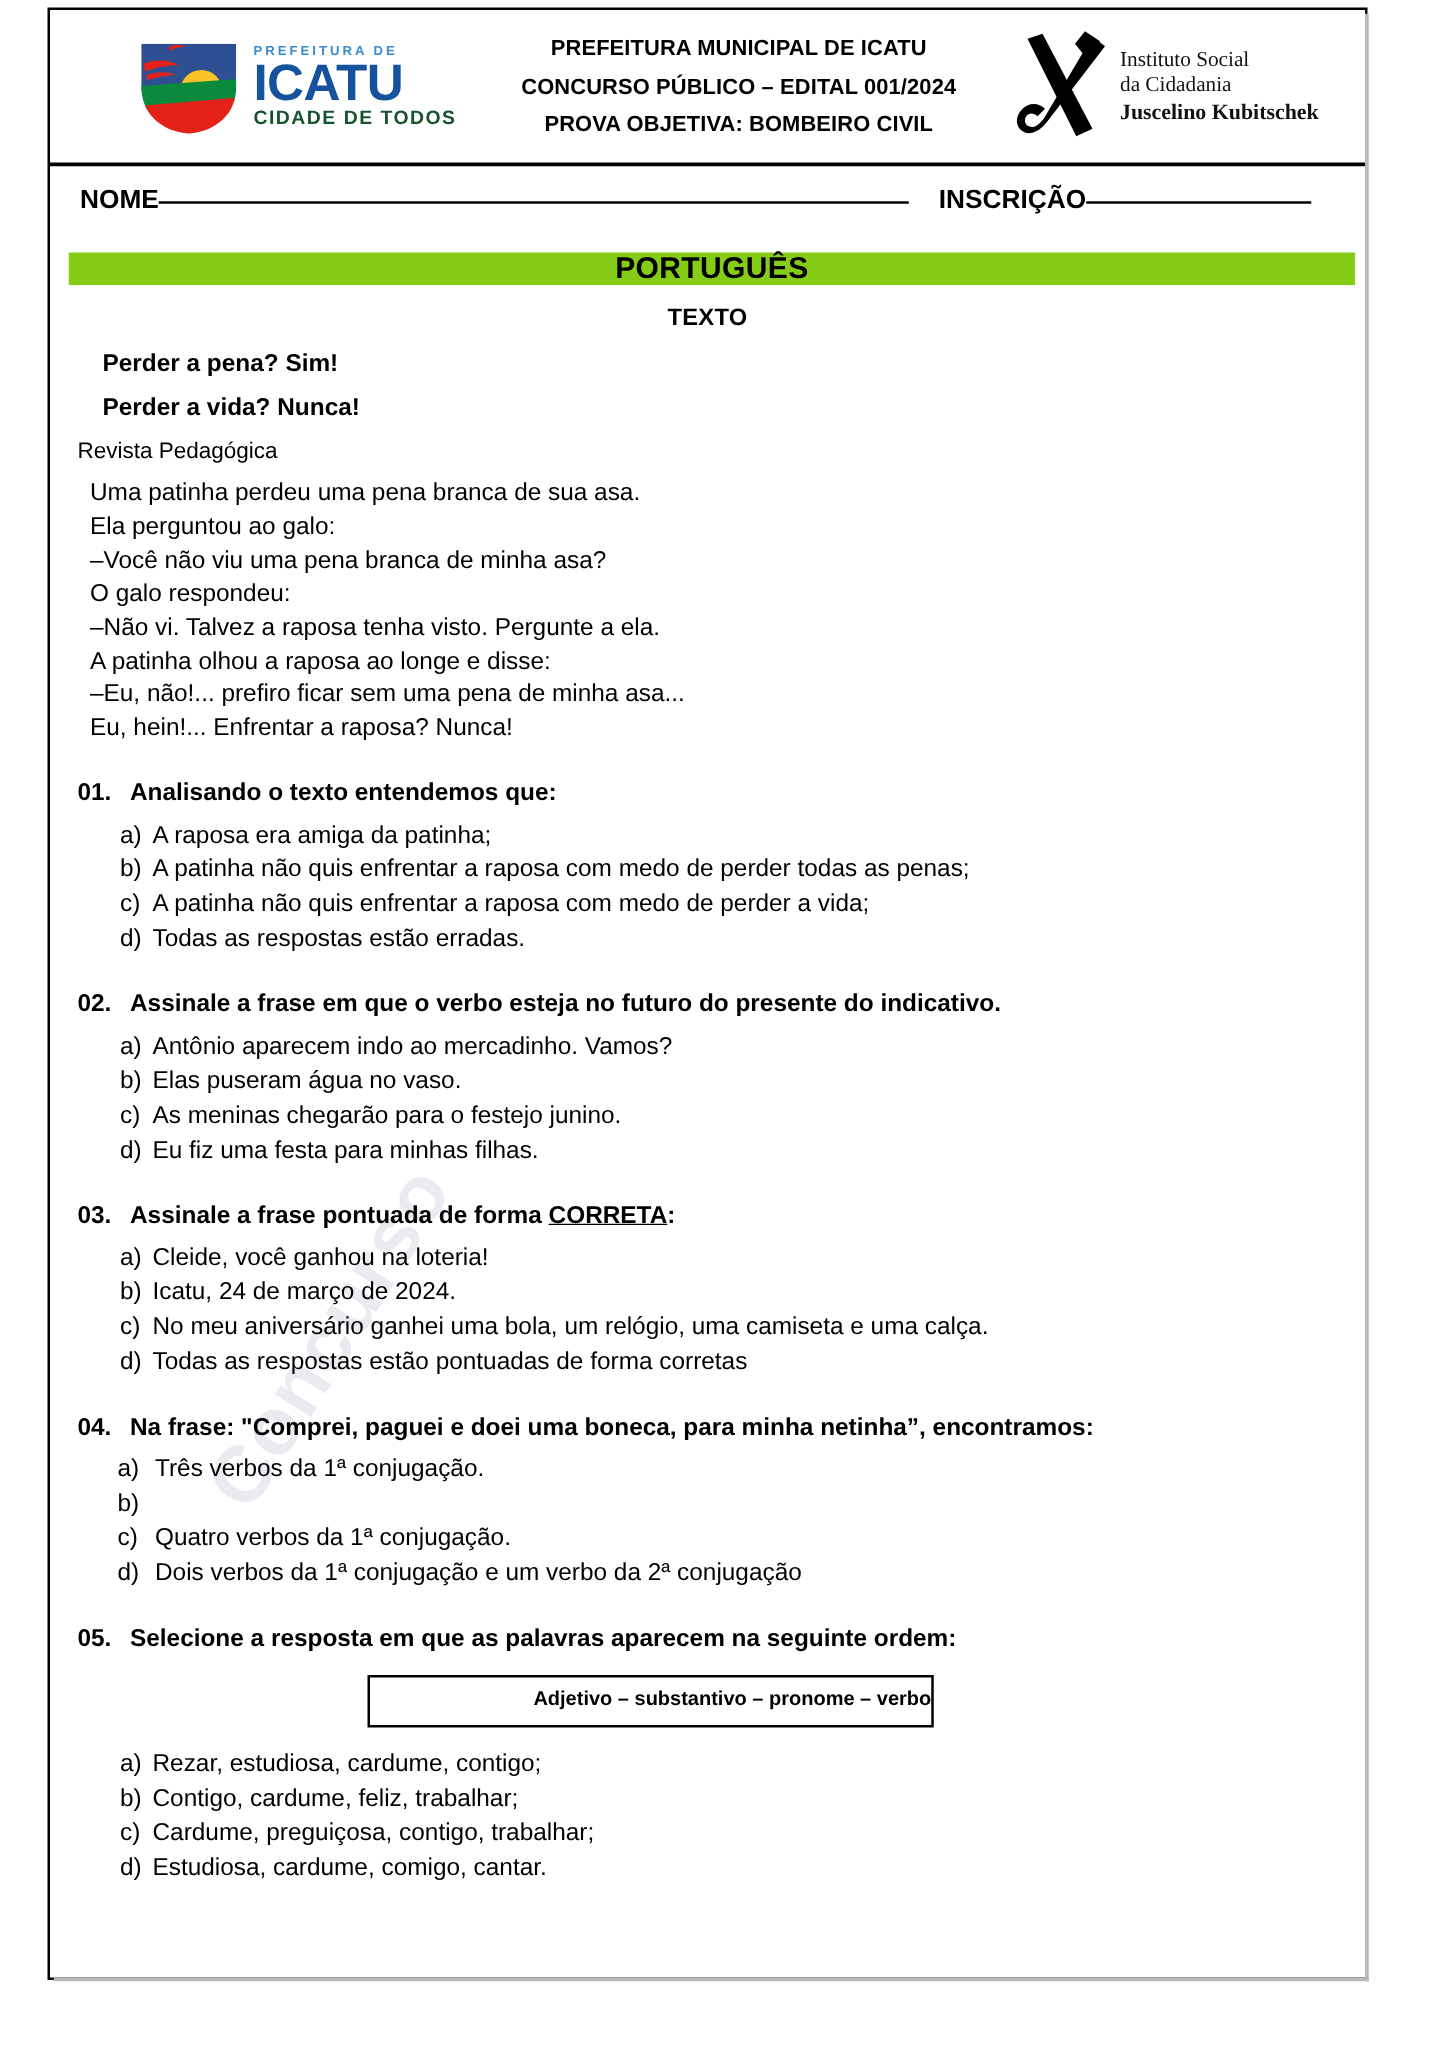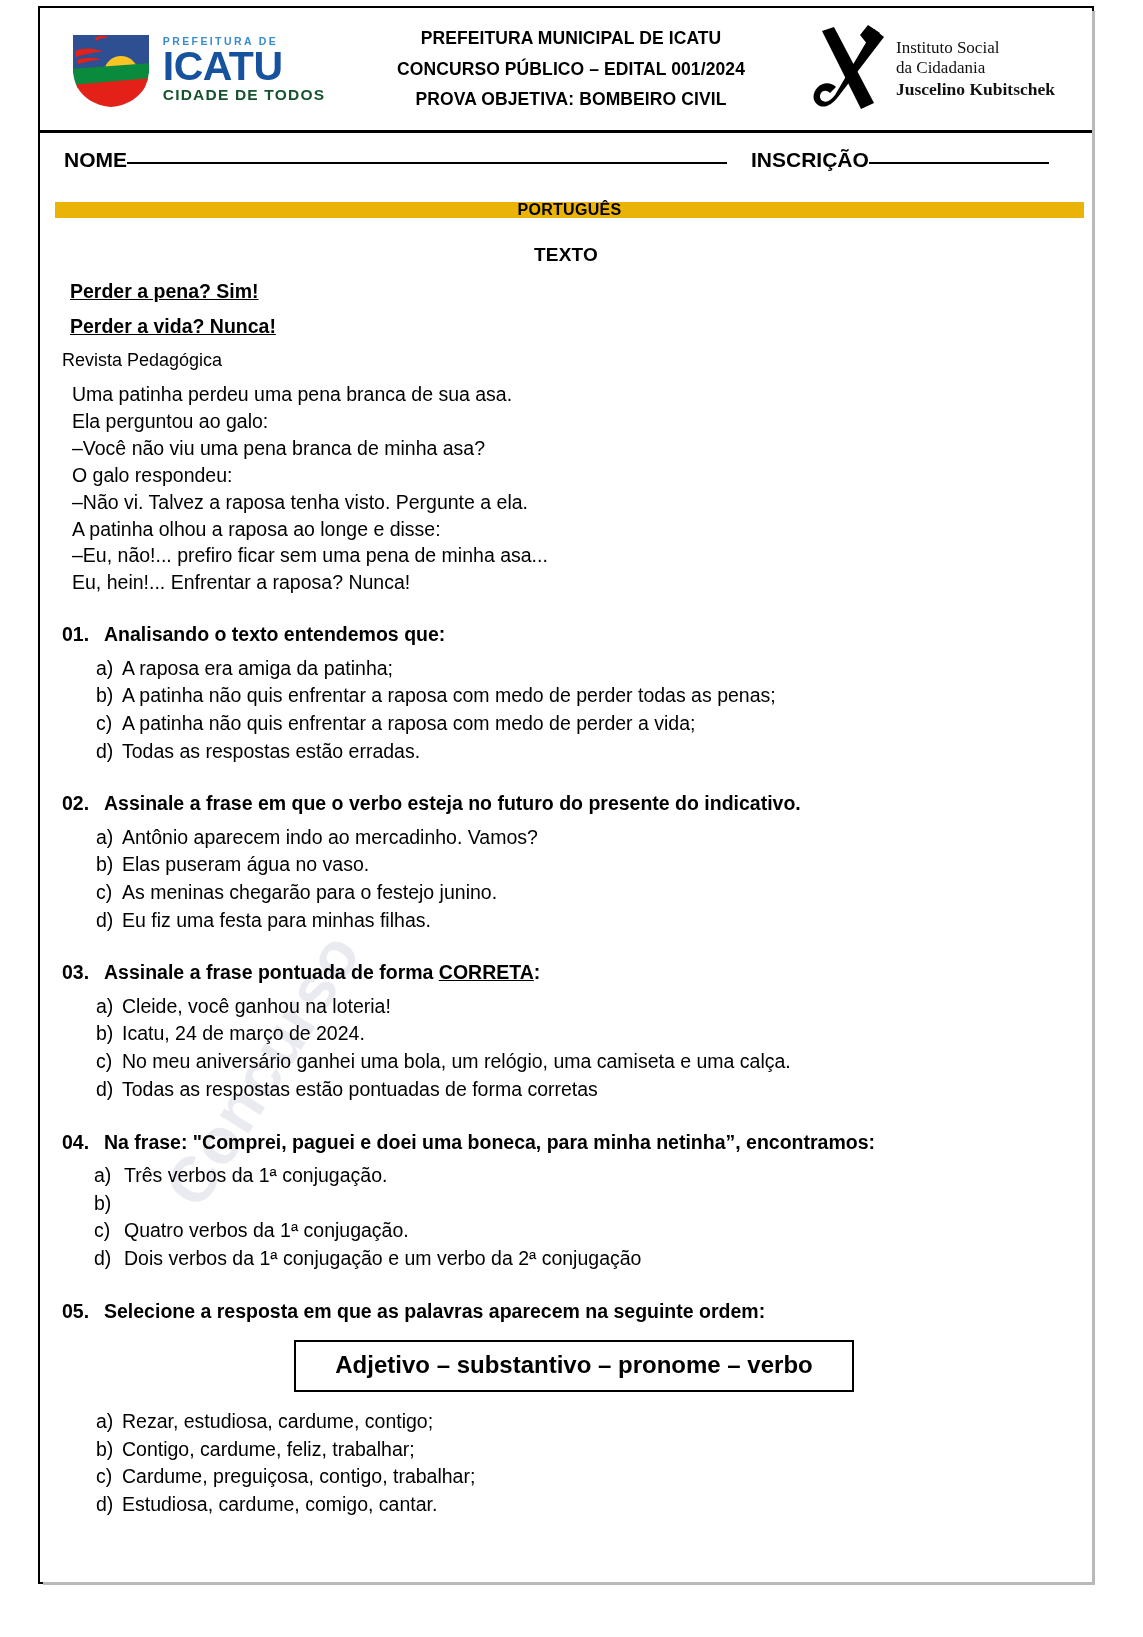--- a/index.html
+++ b/index.html
@@ -75,20 +75,21 @@
     align-items: center;
     z-index: 3;
   }
   .header-logo-left {
     width: 300px;
     display: flex;
     align-items: center;
     justify-content: center;
     padding-left: 14px;
     box-sizing: border-box;
+    margin-left: 40px;
   }
   .header-center {
     flex: 1;
     text-align: center;
     font-weight: bold;
     font-size: 17.5px;
     line-height: 1.75;
     letter-spacing: .1px;
   }
   .header-logo-right {
@@ -174,26 +175,26 @@
   }
   .rule-nome { width: 600px; margin-right: 24px; }
   .rule-insc { width: 180px; }
 
   
   .subject-band {
     position: absolute;
     left: 55px;
     top: 202px;
     width: 1029px;
-    height: 16px;
-    background: #eab308;
+    height: 26px;
+    background: #84cc16;
     display: flex;
     align-items: center;
     justify-content: center;
-    font-size: 16px;
+    font-size: 24px;
     font-weight: bold;
     letter-spacing: .3px;
     z-index: 3;
   }
 
   
   .content {
     position: absolute;
     left: 40px;
     top: 244px;
@@ -206,22 +207,21 @@
   .texto-title {
     text-align: center;
     font-size: 19px;
     font-weight: bold;
     margin-bottom: 14px;
     letter-spacing: .2px;
   }
   .poem-line {
     font-size: 19.5px;
     font-weight: bold;
-    margin: 0 0 12px 8px;
-    text-decoration: underline;
+    margin: 0 0 12px 20px;
   }
   .source {
     text-align: left;
     font-size: 18px;
     margin: 4px 34px 10px 0;
   }
   .passage {
     font-size: 19.5px;
     line-height: 1.38;
     margin: 0 0 0 10px;
@@ -256,25 +256,25 @@
   }
   .opt-letter {
     width: 26px;
     flex-shrink: 0;
   }
   .options.wide-letter li { margin-left: 32px; }
   .options.wide-letter .opt-letter { width: 30px; }
 
   .answer-box {
     margin: 16px 0 16px 232px;
-    width: 560px;
+    width: 453px;
     border: 2px solid #000;
     box-sizing: border-box;
-    text-align: center;
-    font-size: 24px;
+    text-align: right;
+    font-size: 16px;
     font-weight: bold;
     padding: 9px 0 11px;
   }
 </style>
 </head>
 <body>
 
 <div id="page">
 
   <div class="watermark">Concurso</div>

